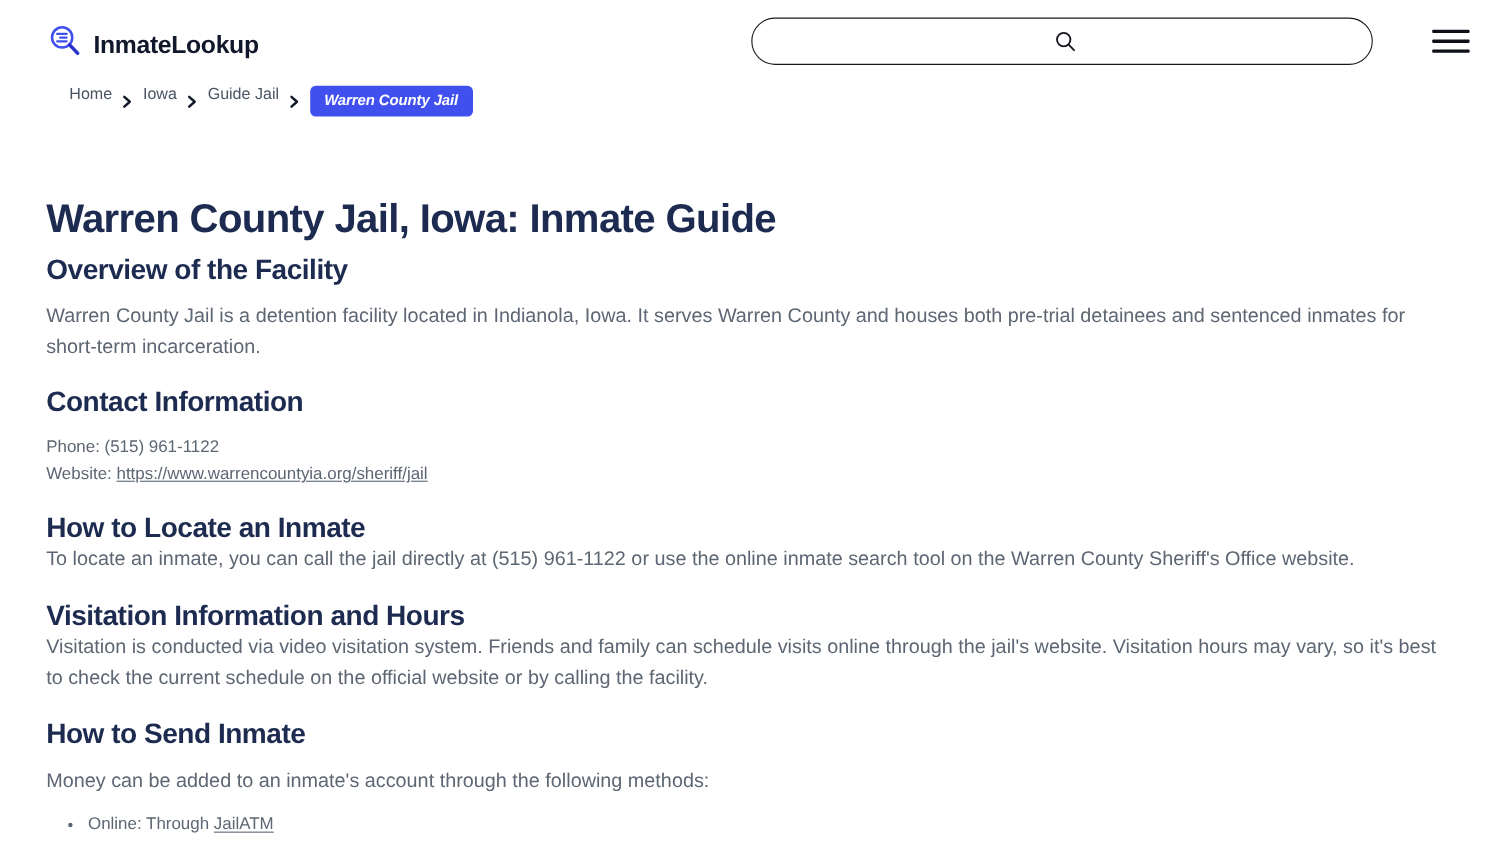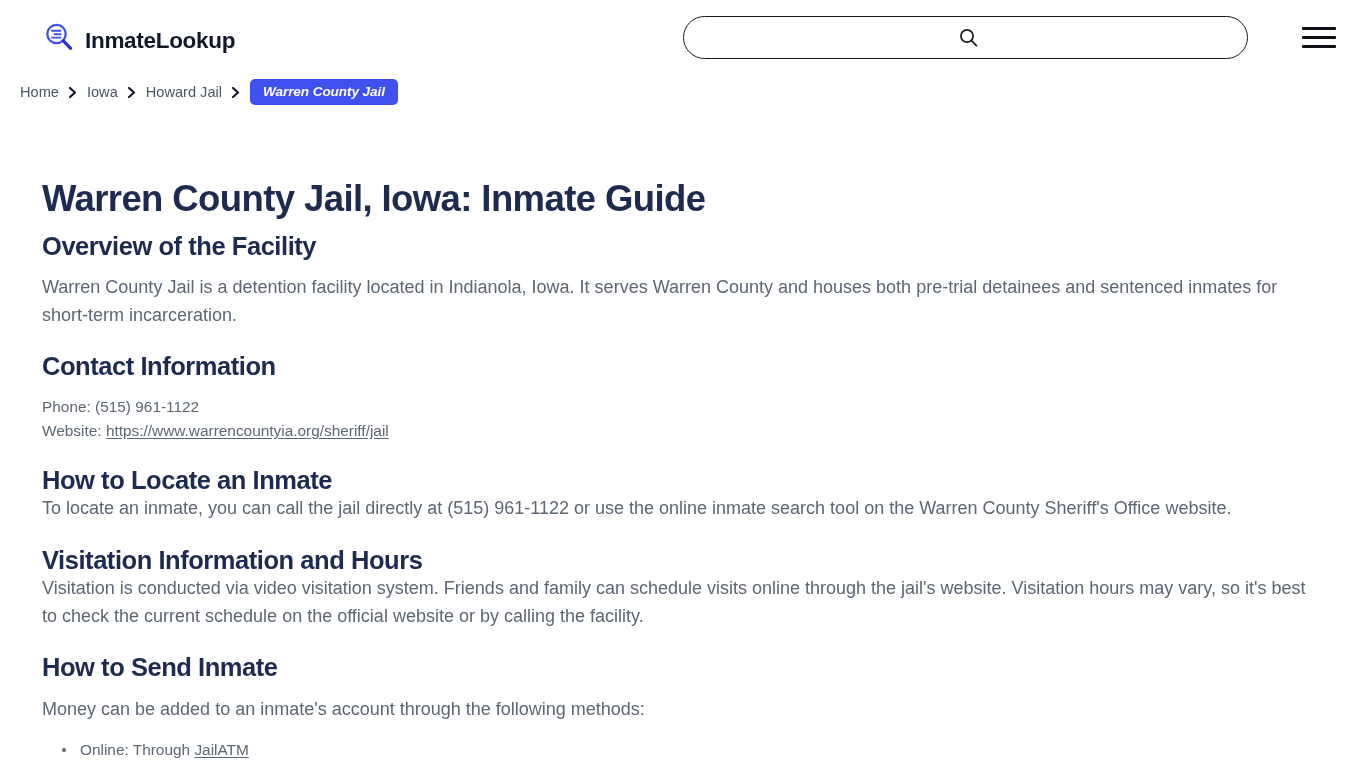--- a/index.html
+++ b/index.html
@@ -116,23 +116,22 @@
     display: block;
     height: 3px;
     width: 100%;
     background: #0d1117;
     border-radius: 1px;
   }
 
   
   .breadcrumb {
     display: flex;
-    align-items: center;
     gap: 0;
-    padding: 0 20px;
+    padding: 0 63px;
     height: 28px;
     margin-top: 4px;
   }
   .crumb {
     font-size: 14.6px;
     color: #4b5563;
     text-decoration: none;
     white-space: nowrap;
     cursor: pointer;
   }
@@ -271,21 +270,21 @@
       </svg>
   </span>
 
   <a class="crumb">Iowa</a>
   <span class="crumb-sep">
     <svg width="10" height="13" viewBox="0 0 10 13">
         <path d="M2 2 L7 6.5 L2 11" fill="none" stroke="#111827" stroke-width="2.2" stroke-linecap="round" stroke-linejoin="round"></path>
       </svg>
   </span>
 
-  <a class="crumb">Howard Jail</a>
+  <a class="crumb">Guide Jail</a>
   <span class="crumb-sep">
     <svg width="10" height="13" viewBox="0 0 10 13">
         <path d="M2 2 L7 6.5 L2 11" fill="none" stroke="#111827" stroke-width="2.2" stroke-linecap="round" stroke-linejoin="round"></path>
       </svg>
   </span>
 
   <span class="crumb-current">Warren County Jail</span>
 </nav>
 
 <main class="main">

